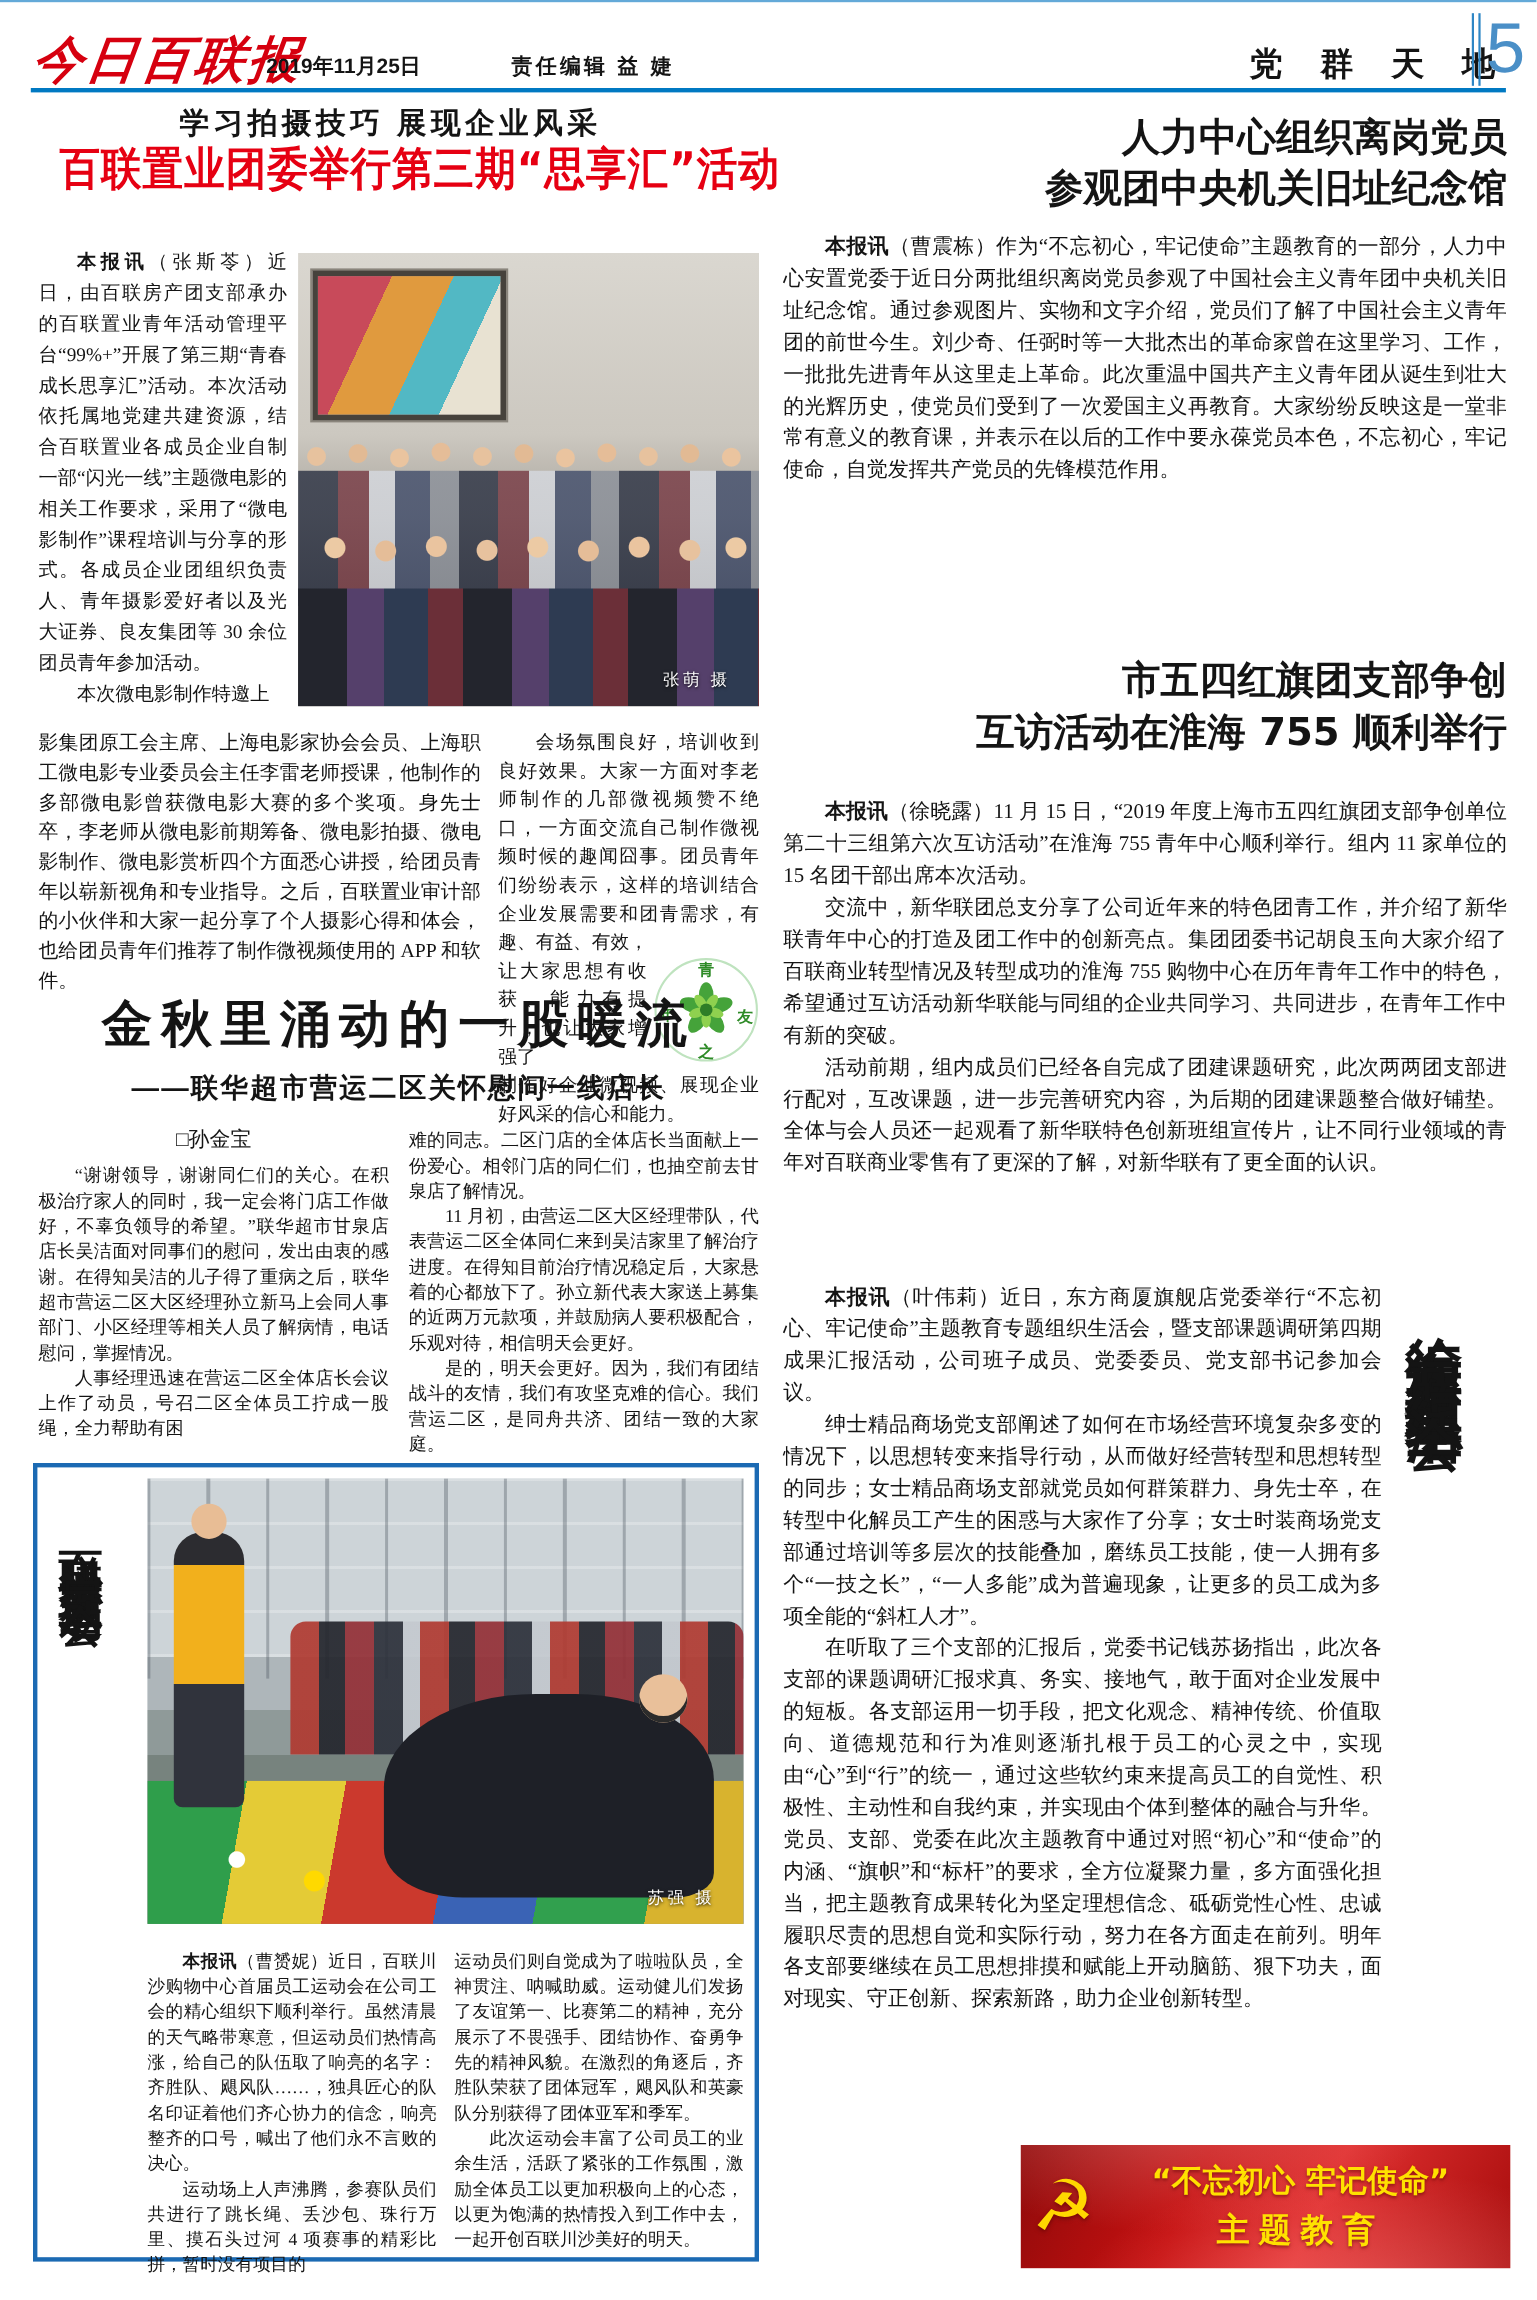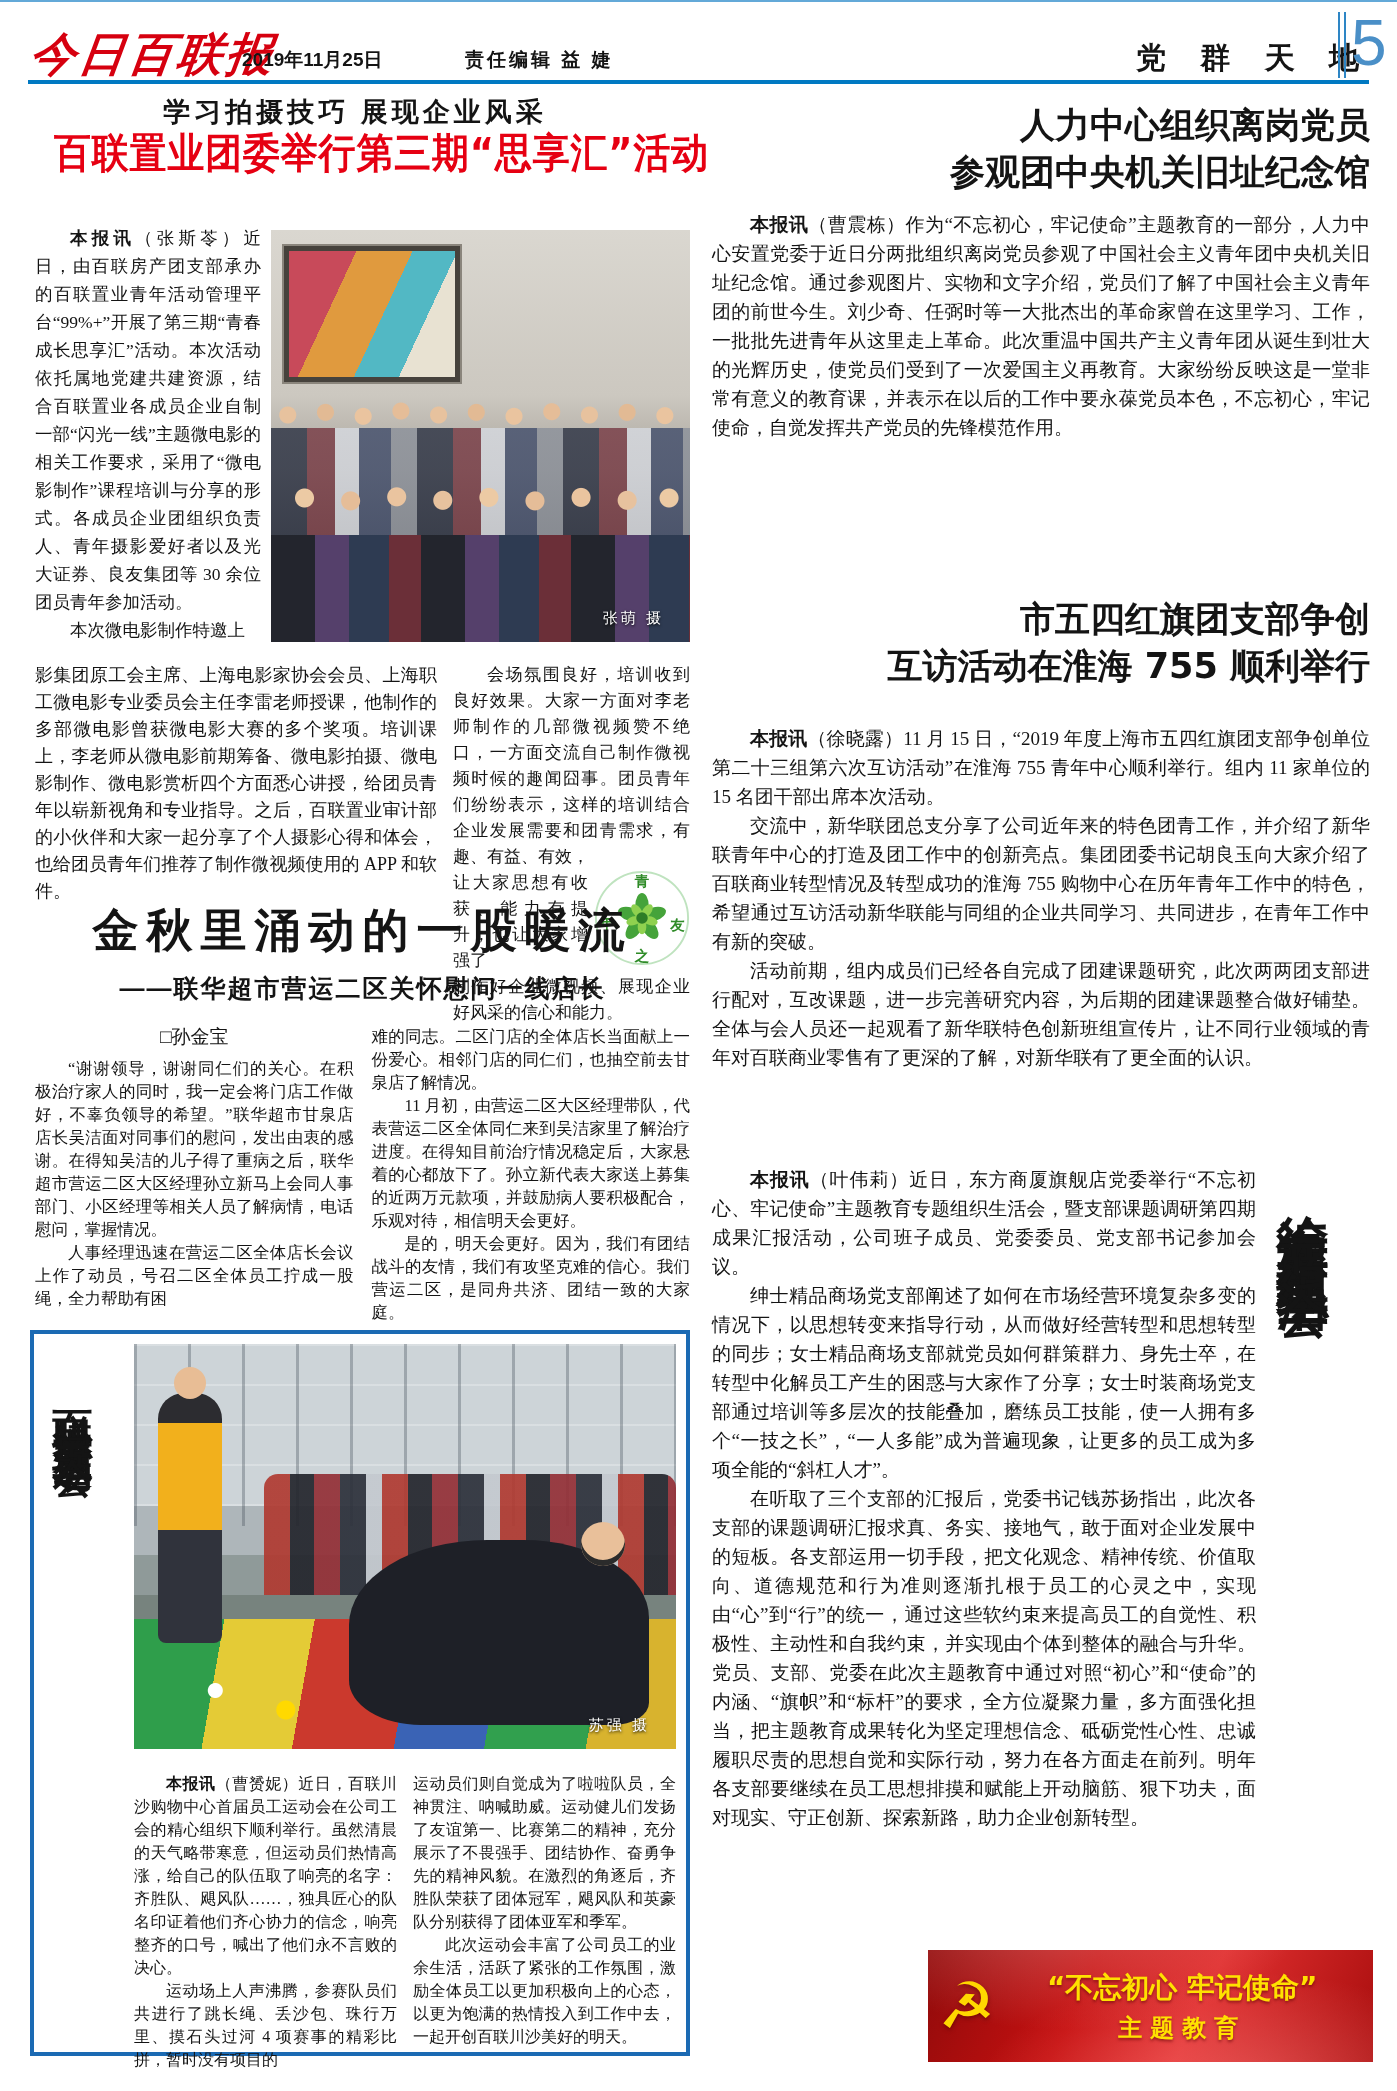--- a/index.html
+++ b/index.html
@@ -134,21 +134,21 @@
   .banner { left:928px; top:1950px; width:445px; height:112px; display:flex; align-items:center;
     gap:6px; padding:0 10px; overflow:hidden;
     background:radial-gradient(ellipse at 70% 130%, rgba(255,130,130,.5), rgba(0,0,0,0) 60%),
                radial-gradient(ellipse at 30% -30%, rgba(255,180,180,.35), rgba(0,0,0,0) 55%),
                linear-gradient(115deg,#8f0a0a,#c51111 35%,#e03030 60%,#a80d0d); }
   .banner-emblem { font-size:64px; line-height:1; color:#ffd700;
     font-family:"DejaVu Sans",sans-serif; text-shadow:0 2px 4px rgba(80,0,0,.6); }
   .banner-text { flex:1; text-align:center; color:#ffe100; font-weight:900;
     font-family:"DejaVu Sans",sans-serif; text-shadow:0 2px 3px rgba(90,0,0,.55); }
   .banner-line1 { font-size:28px; white-space:nowrap; }
-  .banner-line2 { font-size:24px; letter-spacing:8px; margin-top:5px; }
+  .banner-line2 { font-size:30px; letter-spacing:8px; margin-top:5px; }
 </style>
 </head>
 <body>
 
 <div class="abs top-rule"></div>
 <div class="abs masthead">今日百联报</div>
 <div class="abs hdr-date">2019年11月25日</div>
 <div class="abs hdr-editor">责任编辑 益 婕</div>
 <div class="abs hdr-section">党 群 天 地</div>
 <div class="abs pagenum-lines"></div>
@@ -168,21 +168,21 @@
     <div class="ph1-heads-back"></div>
     <div class="ph1-torsos"></div>
     <div class="ph1-heads-front"></div>
     <div class="ph1-front"></div>
     <span class="photo-caption">张萌 摄</span>
   </div>
 </div>
 
 <div class="abs a1-row2">
   <div class="a1-colA">
-    <p>影集团原工会主席、上海电影家协会会员、上海职工微电影专业委员会主任李雷老师授课，他制作的多部微电影曾获微电影大赛的多个奖项。培训课上，李老师从微电影前期筹备、微电影拍摄、微电影制作、微电影赏析四个方面悉心讲授，给团员青年以崭新视角和专业指导。之后，百联置业审计部的小伙伴和大家一起分享了个人摄影心得和体会，也给团员青年们推荐了制作微视频使用的 APP 和软件。</p>
+    <p>影集团原工会主席、上海电影家协会会员、上海职工微电影专业委员会主任李雷老师授课，他制作的多部微电影曾获微电影大赛的多个奖项。身先士卒，李老师从微电影前期筹备、微电影拍摄、微电影制作、微电影赏析四个方面悉心讲授，给团员青年以崭新视角和专业指导。之后，百联置业审计部的小伙伴和大家一起分享了个人摄影心得和体会，也给团员青年们推荐了制作微视频使用的 APP 和软件。</p>
   </div>
   <div class="a1-colB">
     <p class="indent">会场氛围良好，培训收到良好效果。大家一方面对李老师制作的几部微视频赞不绝口，一方面交流自己制作微视频时候的趣闻囧事。团员青年们纷纷表示，这样的培训结合企业发展需要和团青需求，有趣、有益、有效，</p>
     <div class="a1-logo-row">
       <p>让大家思想有收获、能力有提升，也让大家增强了</p>
       <svg class="youth-logo" viewBox="0 0 100 100">
         <circle cx="50" cy="50" r="48" fill="#ffffff" stroke="#bfe3bf" stroke-width="2"></circle>
         <g fill="#45a33a">
           <ellipse cx="50" cy="37" rx="7" ry="13"></ellipse>
           <ellipse cx="50" cy="37" rx="7" ry="13" transform="rotate(72 50 50)"></ellipse>

